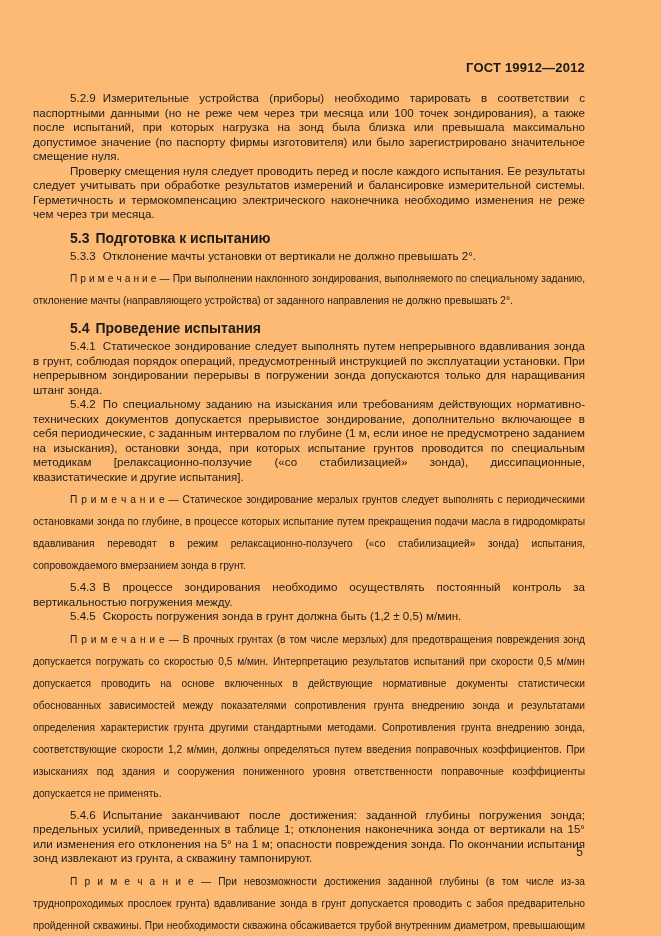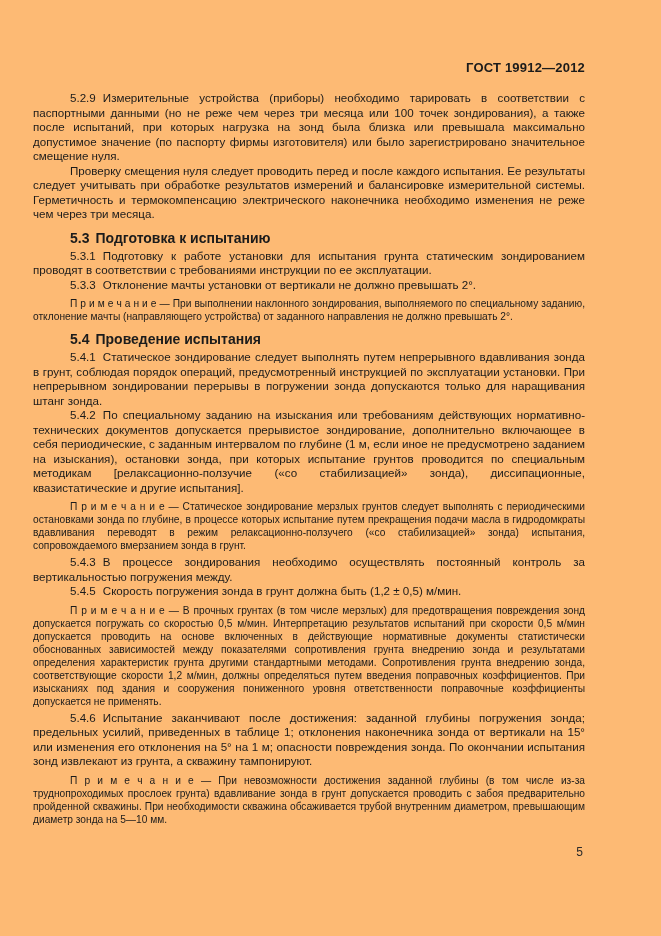--- a/index.html
+++ b/index.html
@@ -34,21 +34,21 @@
   p.heading {
     margin:9px 0 3px 0;
     font-weight:700;
     font-size:14px;
     line-height:15px;
     text-indent:37px;
   }
   p.note {
     margin:5px 0 3px 0;
     font-size:10.2px;
-    line-height:13px;
+    line-height:22px;
     text-align:justify;
     text-indent:37px;
     hyphens:auto;
     -webkit-hyphens:auto;
   }
   .num { margin-right:7px; }
   .hnum { margin-right:6px; }
   .pagenum {
     position:absolute;
     top:845px;
@@ -67,21 +67,20 @@
       <span>ГОСТ 19912—2012</span>
     </div>
 
 
     <p class="body"><span class="num">5.2.9</span><span>Измерительные устройства (приборы) необходимо тарировать в соответствии с паспортными данными (но не реже чем через три месяца или 100 точек зондирования), а также после испытаний, при которых нагрузка на зонд была близка или превышала максимально допустимое значение (по паспорту фирмы изготовителя) или было зарегистрировано значительное смещение нуля.</span></p>
 
     <p class="body"><span>Проверку смещения нуля следует проводить перед и после каждого испытания. Ее результаты следует учитывать при обработке результатов измерений и балансировке измерительной системы. Герметичность и термокомпенсацию электрического наконечника необходимо изменения не реже чем через три месяца.</span></p>
 
     <p class="heading"><span class="hnum">5.3</span><span>Подготовка к испытанию</span></p>
 
-    <p class="body"><span class="num">5.3.1</span><span>Подготовку к работе установки для испытания грунта статическим зондированием проводят в соответствии с требованиями инструкции по ее эксплуатации.</span></p>
 
 
     <p class="body"><span class="num">5.3.3</span><span>Отклонение мачты установки от вертикали не должно превышать 2°.</span></p>
 
     <p class="note"><span>П р и м е ч а н и е — При выполнении наклонного зондирования, выполняемого по специальному заданию, отклонение мачты (направляющего устройства) от заданного направления не должно превышать 2°.</span></p>
 
     <p class="heading"><span class="hnum">5.4</span><span>Проведение испытания</span></p>
 
     <p class="body"><span class="num">5.4.1</span><span>Статическое зондирование следует выполнять путем непрерывного вдавливания зонда в грунт, соблюдая порядок операций, предусмотренный инструкцией по эксплуатации установки. При непрерывном зондировании перерывы в погружении зонда допускаются только для наращивания штанг зонда.</span></p>
 

